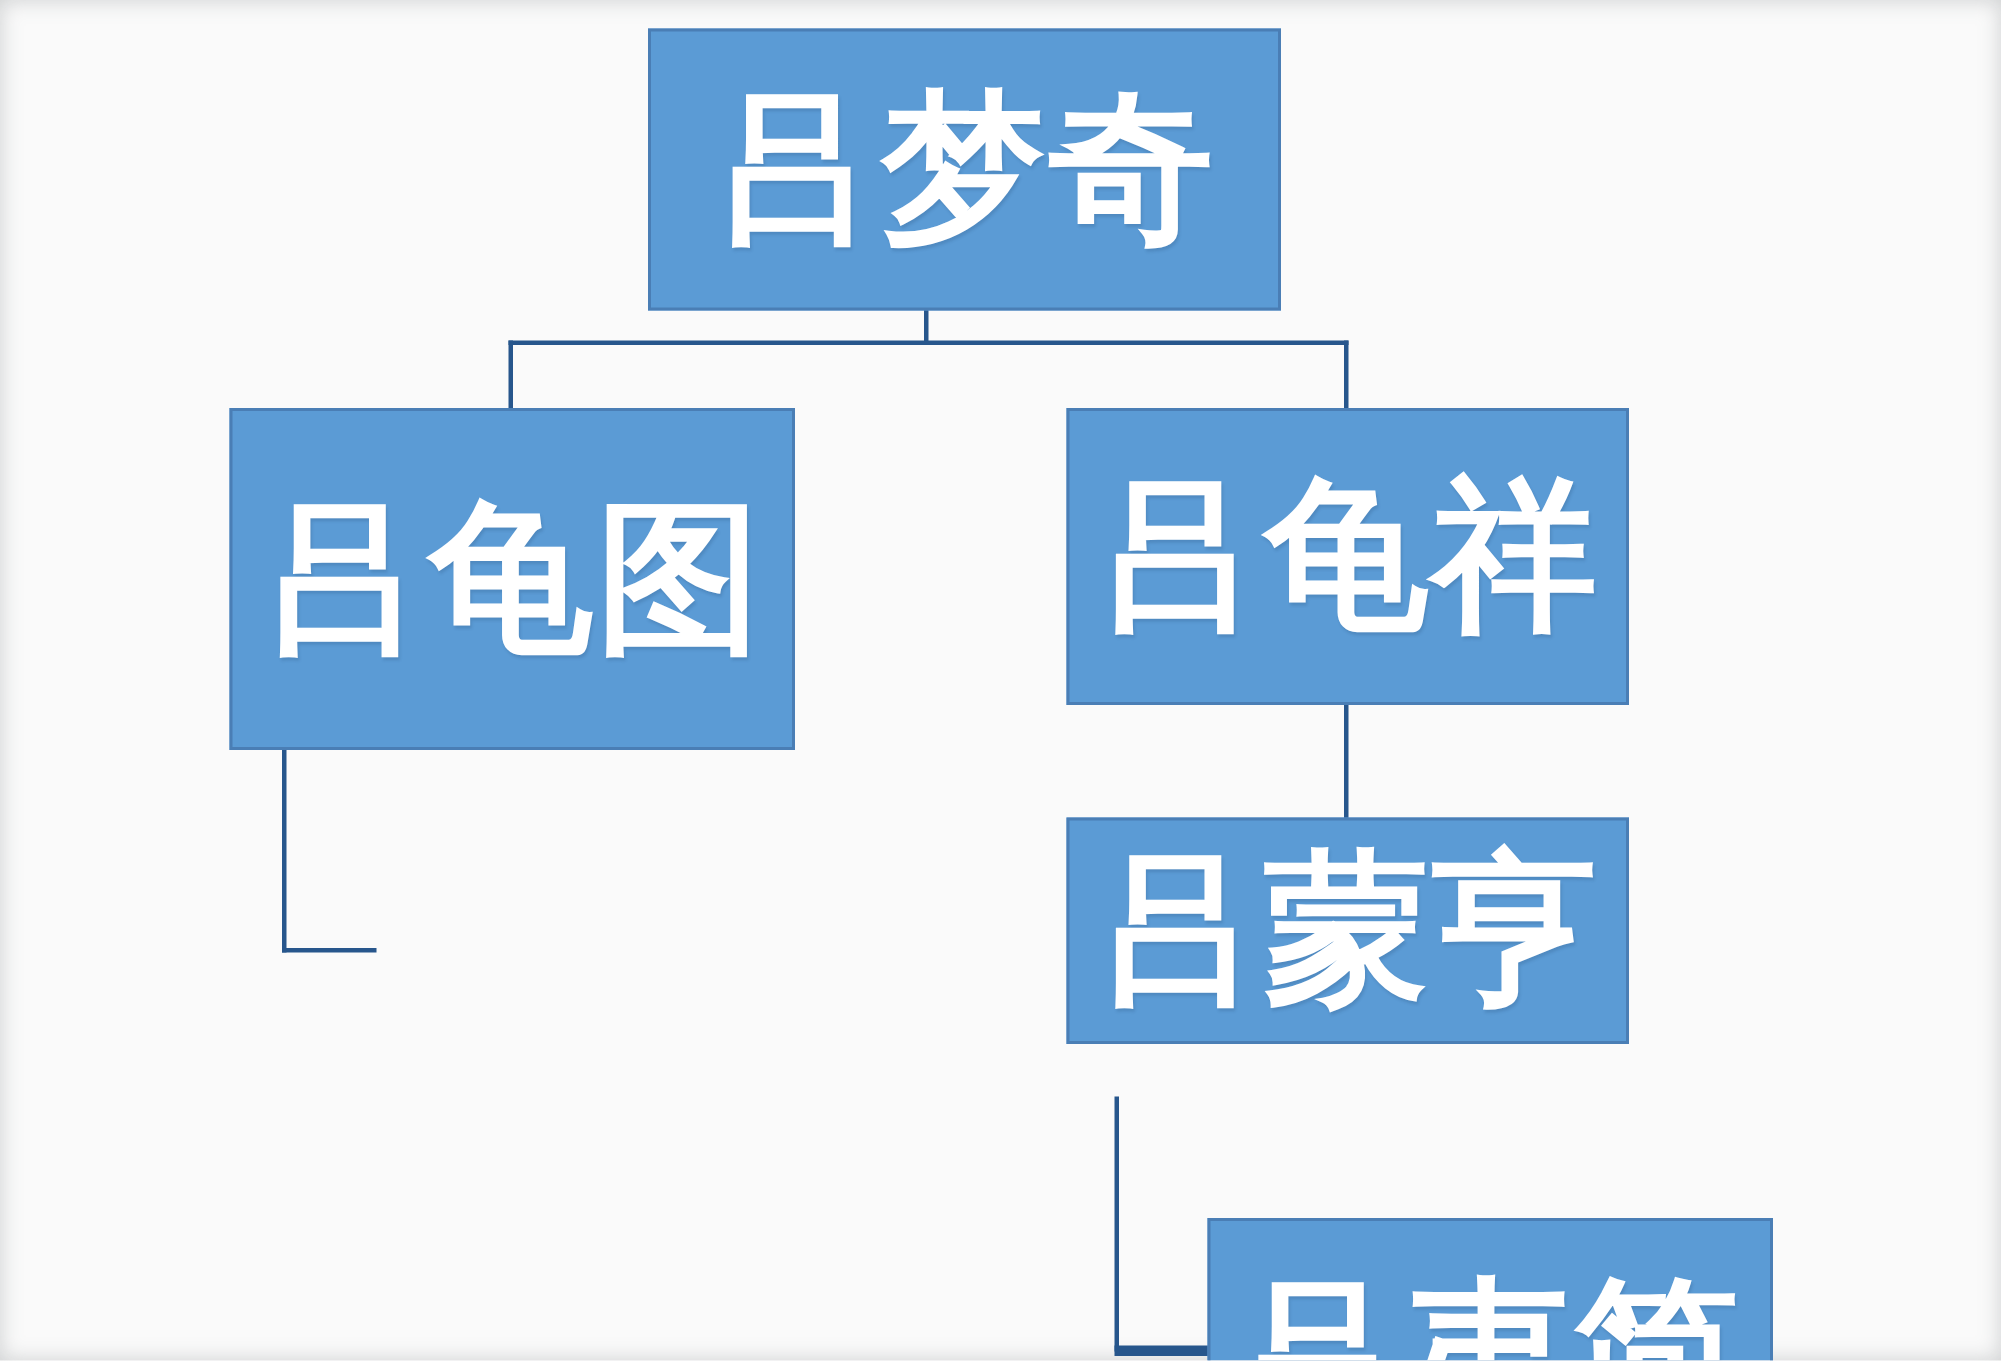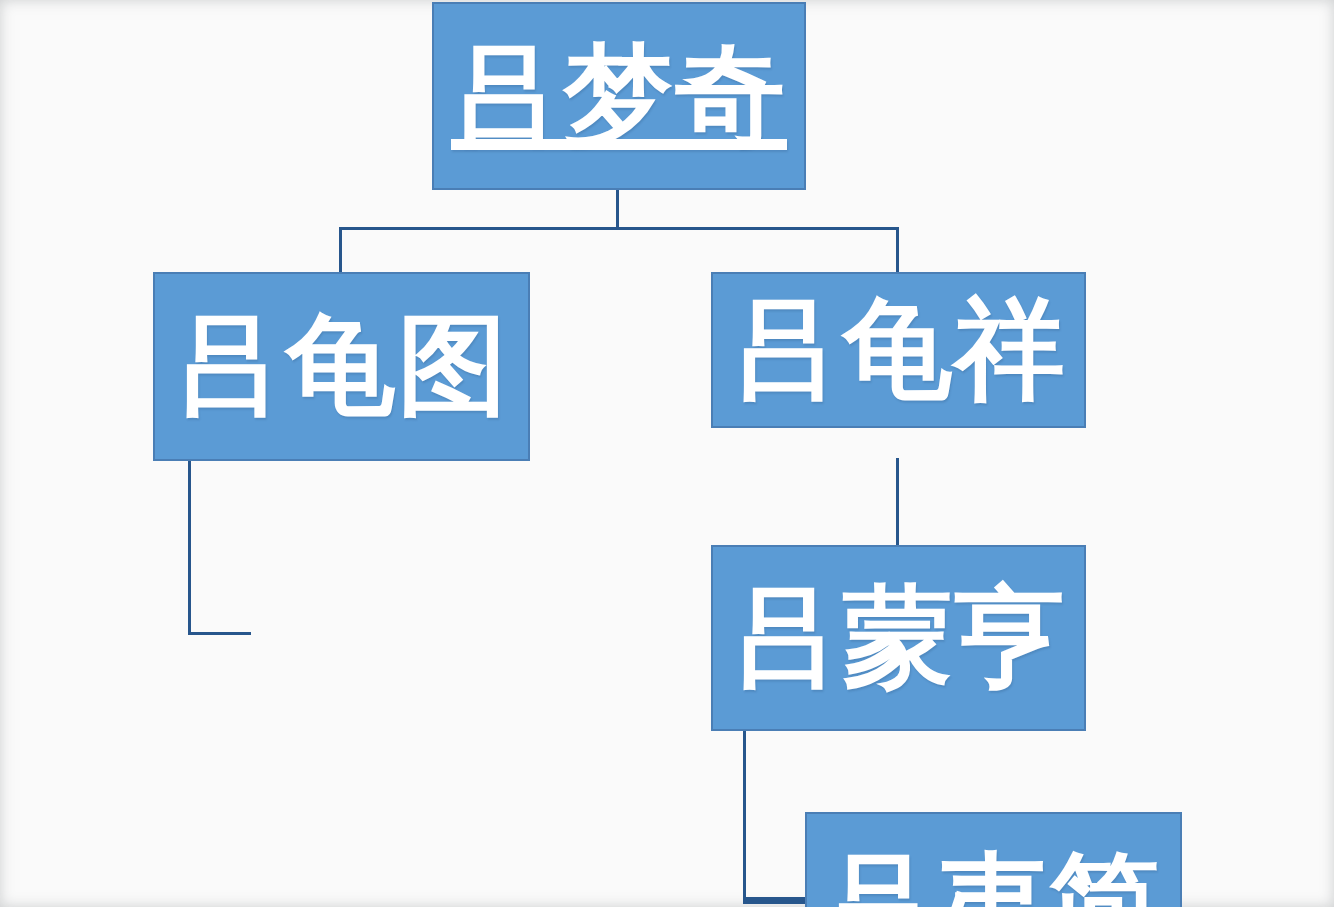--- a/index.html
+++ b/index.html
@@ -26,25 +26,25 @@
     letter-spacing: 2px;
     text-shadow: 1px 2px 2px rgba(30,60,100,0.18);
     white-space: nowrap;
     overflow: hidden;
   }
   .connector {
     position: absolute;
     background: var(--line-color, #27568c);
   }
   
-  .n-root { left: 432px; top: 2px;   width: 374px; height: 188px; text-decoration: underline; }
-  .n-s1   { left: 153px; top: 272px; width: 377px; height: 189px; }
-  .n-s2   { left: 711px; top: 272px; width: 375px; height: 156px; }
+  .n-root { left: 432px; top: 19px;   width: 422px; height: 188px; }
+  .n-s1   { left: 153px; top: 272px; width: 377px; height: 228px; }
+  .n-s2   { left: 711px; top: 272px; width: 375px; height: 198px; }
   .n-g1   { left: 250px; top: 545px; width: 375px; height: 186px; }
-  .n-g2   { left: 711px; top: 545px; width: 375px; height: 186px; }
+  .n-g2   { left: 711px; top: 545px; width: 375px; height: 151px; }
   .n-gg   { left: 805px; top: 812px; width: 377px; height: 186px; }
   
   .c-root-stem      { left: 616px; top: 190px; width: 3px;   height: 39px; }
   .c-top-bar        { left: 339px; top: 227px; width: 560px; height: 3px;  }
   .c-drop-left      { left: 339px; top: 227px; width: 3px;   height: 46px; }
   .c-drop-right     { left: 896px; top: 227px; width: 3px;   height: 46px; }
   .c-elbow-left-v   { left: 188px; top: 458px; width: 3px;   height: 177px;}
   .c-elbow-left-h   { left: 188px; top: 632px; width: 63px;  height: 3px;  }
   .c-mid-right      { left: 896px; top: 458px; width: 3px;   height: 88px; }
   .c-elbow-right-v  { left: 743px; top: 731px; width: 3px;   height: 170px;}

